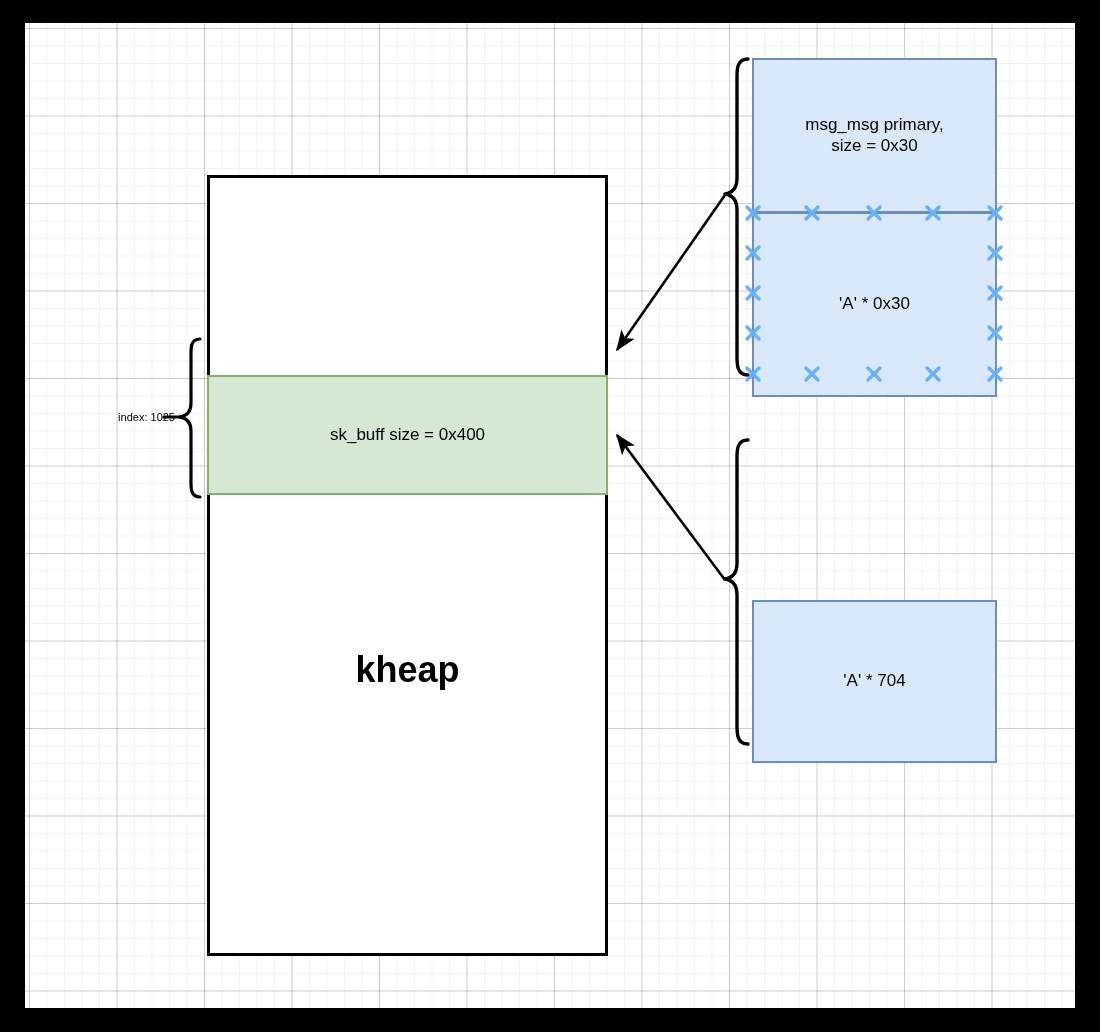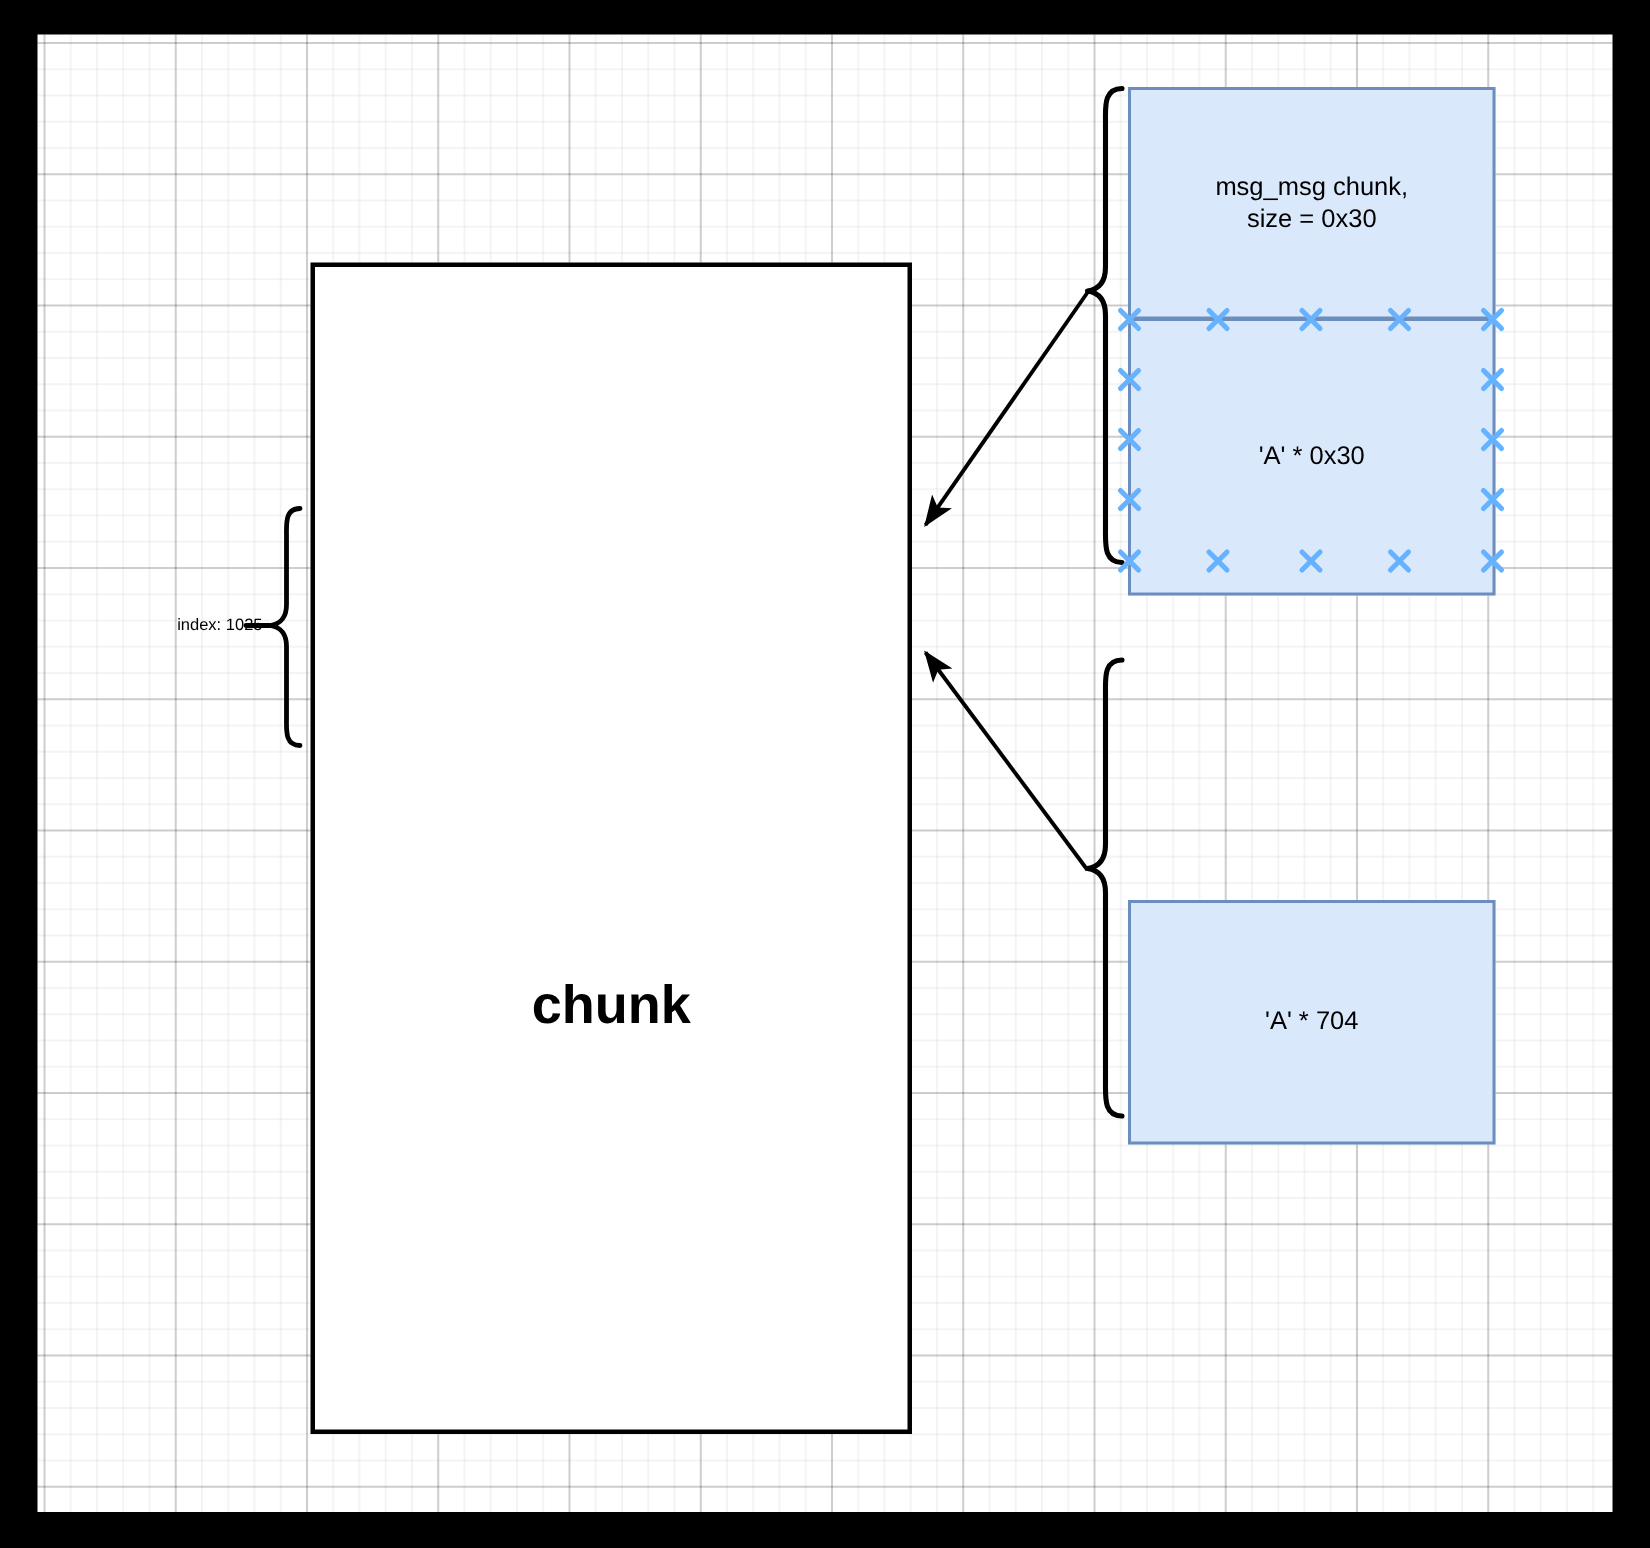--- a/index.html
+++ b/index.html
@@ -204,32 +204,35 @@
       <path d="M 700 172 L 592 327" fill="none" stroke="#000000" stroke-width="2.6" marker-end="url(#arrowhead)"></path>
 
       <path d="M 700 557 L 592 412" fill="none" stroke="#000000" stroke-width="2.6" marker-end="url(#arrowhead)"></path>
 
       <path d="M 382 608 L 382 483" fill="none" stroke="#000000" stroke-width="2.6" marker-end="url(#arrowhead)"></path>
     </svg>
 
     <div class="node" id="heap-rect"></div>
 
 
+    <div class="node" id="skbuff-chunk">
+      <span>sk_buff size = 0x400</span>
+    </div>
 
     <div class="node" id="index-label">
       <span>index: 1025</span>
     </div>
 
     <div class="node" id="kheap-label">
-      <span>chunk</span>
+      <span>kheap</span>
     </div>
 
     <div class="node" id="msg-header-box">
       <div>
-        <div>msg_msg chunk,</div>
+        <div>msg_msg primary,</div>
         <div>size = 0x30</div>
       </div>
     </div>
 
     <div class="node" id="msg-body-box">
       <span>'A' * 0x30</span>
     </div>
 
 
     <div class="node" id="skb-pad-box">

